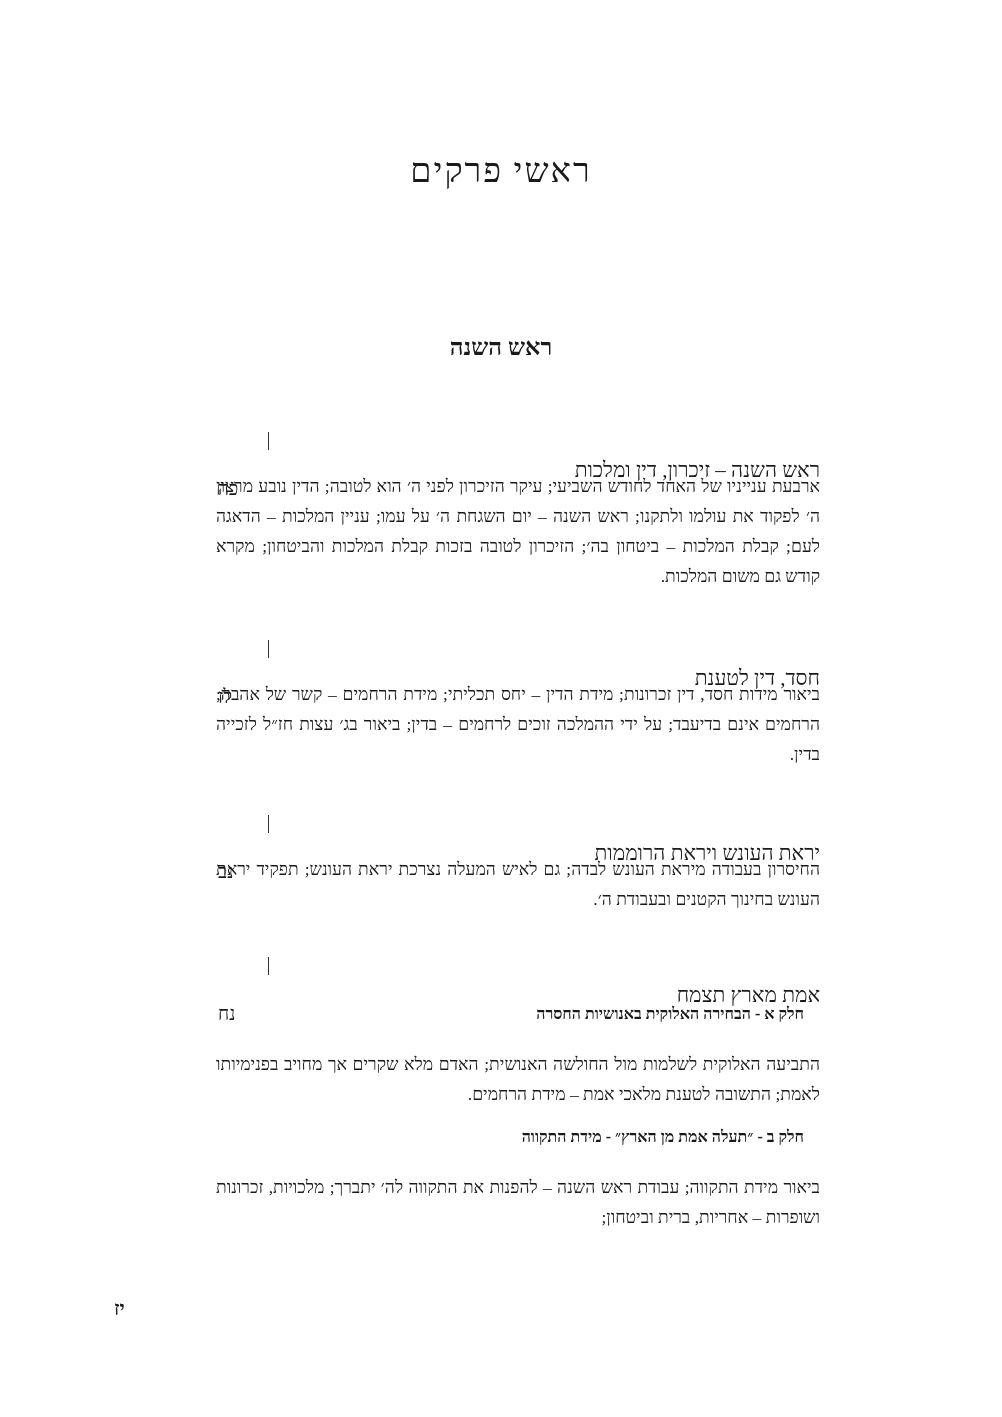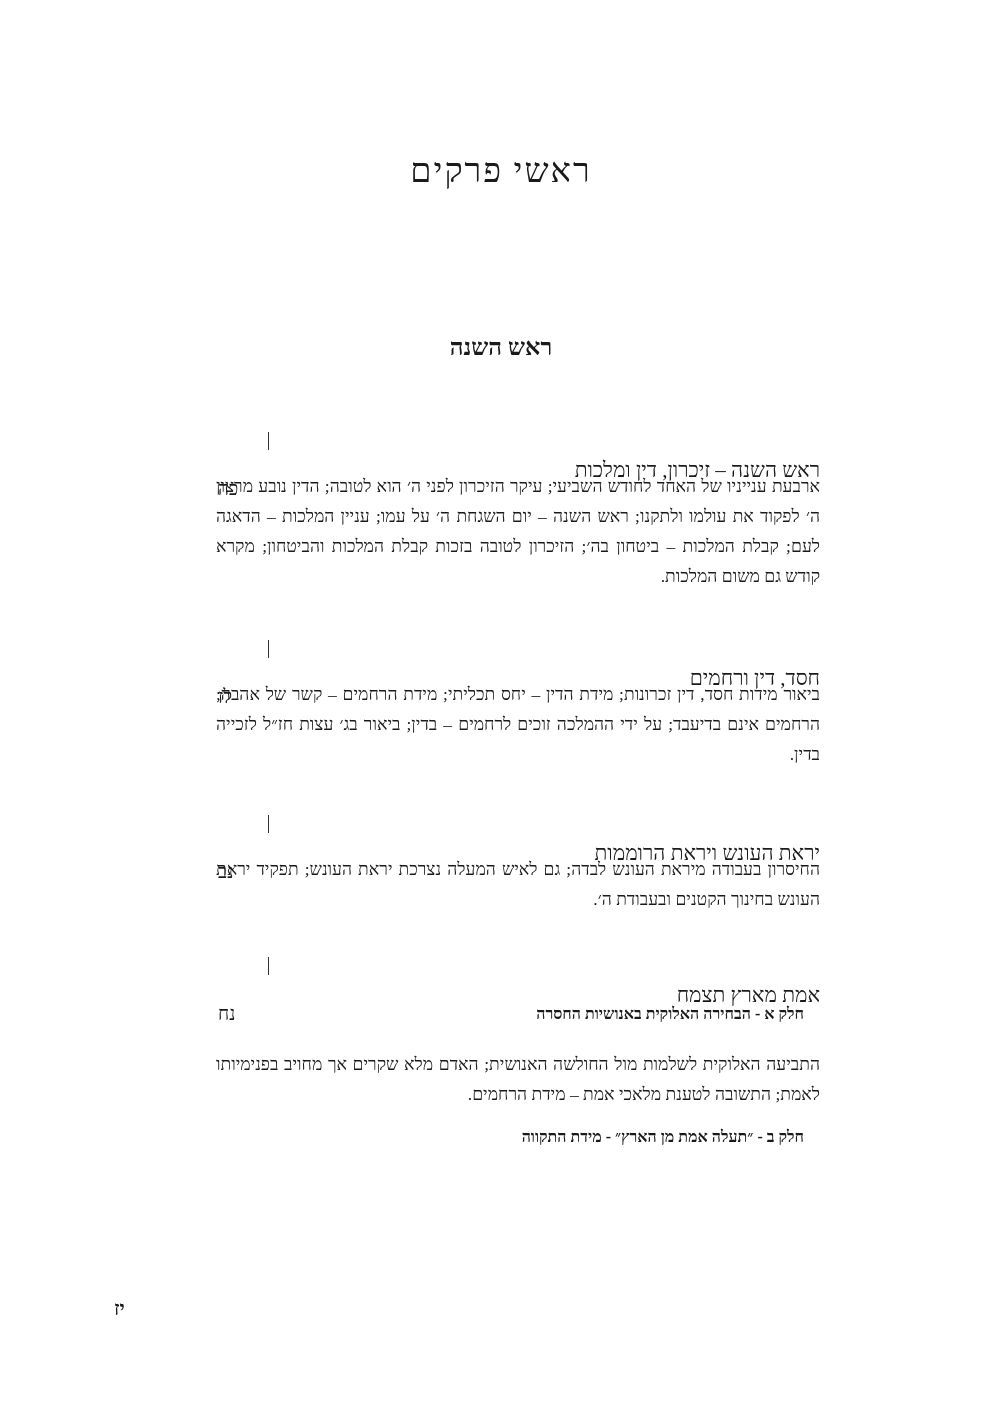--- a/index.html
+++ b/index.html
@@ -124,21 +124,21 @@
     <div class="chapter-head">
       <span class="chapter-title">ראש השנה – זיכרון, דין ומלכות</span>
       <span class="chapter-sep"></span>
       <span class="chapter-page">כה</span>
     </div>
     <p class="chapter-desc">ארבעת ענייניו של האחד לחודש השביעי; עיקר הזיכרון לפני ה׳ הוא לטובה; הדין נובע מרצון ה׳ לפקוד את עולמו ולתקנו; ראש השנה – יום השגחת ה׳ על עמו; עניין המלכות – הדאגה לעם; קבלת המלכות – ביטחון בה׳; הזיכרון לטובה בזכות קבלת המלכות והביטחון; מקרא קודש גם משום המלכות.</p>
   </div>
 
   <div class="chapter" style="top:635px;">
     <div class="chapter-head">
-      <span class="chapter-title">חסד, דין ורחמים</span>
+      <span class="chapter-title">חסד, דין לטענת</span>
       <span class="chapter-sep"></span>
       <span class="chapter-page">לז</span>
     </div>
     <p class="chapter-desc">ביאור מידות חסד, דין זכרונות; מידת הדין – יחס תכליתי; מידת הרחמים – קשר של אהבה; הרחמים אינם בדיעבד; על ידי ההמלכה זוכים לרחמים – בדין; ביאור בג׳ עצות חז״ל לזכייה בדין.</p>
   </div>
 
   <div class="chapter" style="top:810px;">
     <div class="chapter-head">
       <span class="chapter-title">יראת העונש ויראת הרוממות</span>
       <span class="chapter-sep"></span>
@@ -154,19 +154,20 @@
       <span class="chapter-page">נח</span>
     </div>
 
     <div class="part" style="margin-top:10px;">
       <p class="part-title">חלק א - הבחירה האלוקית באנושיות החסרה</p>
       <p class="part-desc">התביעה האלוקית לשלמות מול החולשה האנושית; האדם מלא שקרים אך מחויב בפנימיותו לאמת; התשובה לטענת מלאכי אמת – מידת הרחמים.</p>
     </div>
 
     <div class="part">
       <p class="part-title">חלק ב - ״תעלה אמת מן הארץ״ - מידת התקווה</p>
+      <p class="part-desc">ביאור מידת התקווה; עבודת ראש השנה – להפנות את התקווה לה׳ יתברך; מלכויות, זכרונות ושופרות – אחריות, ברית וביטחון;</p>
     </div>
 
   </div>
 
 </div>
 
 <div class="folio">יז</div>
 
 </body></html>

